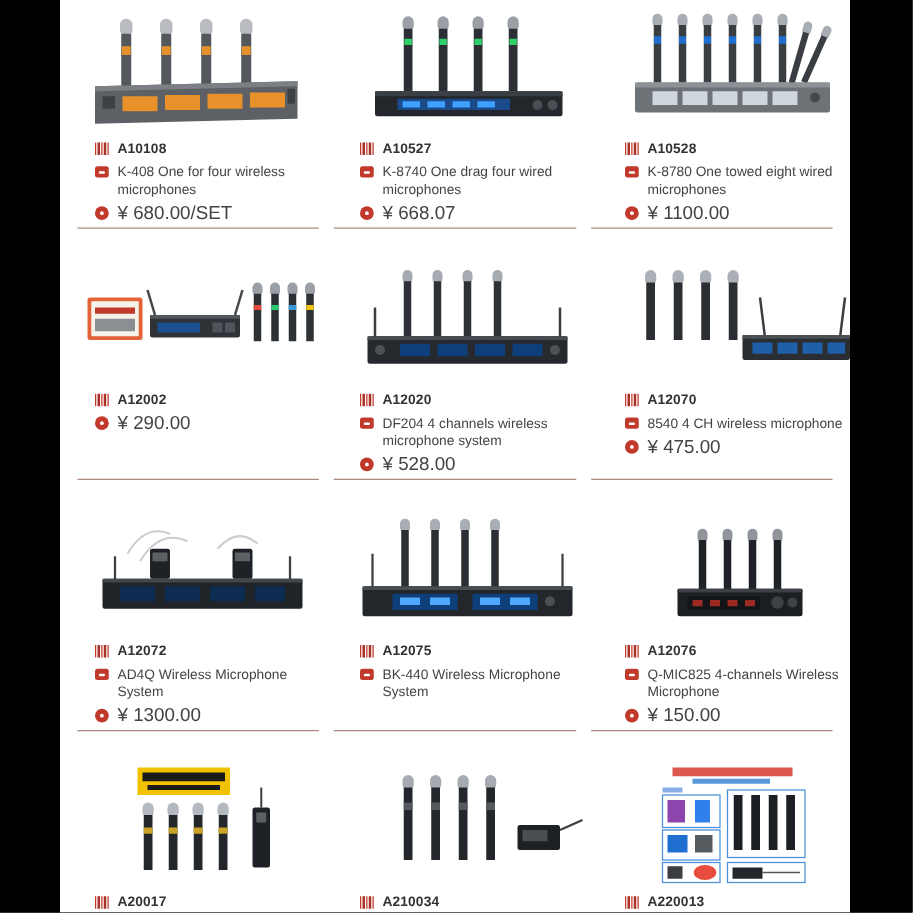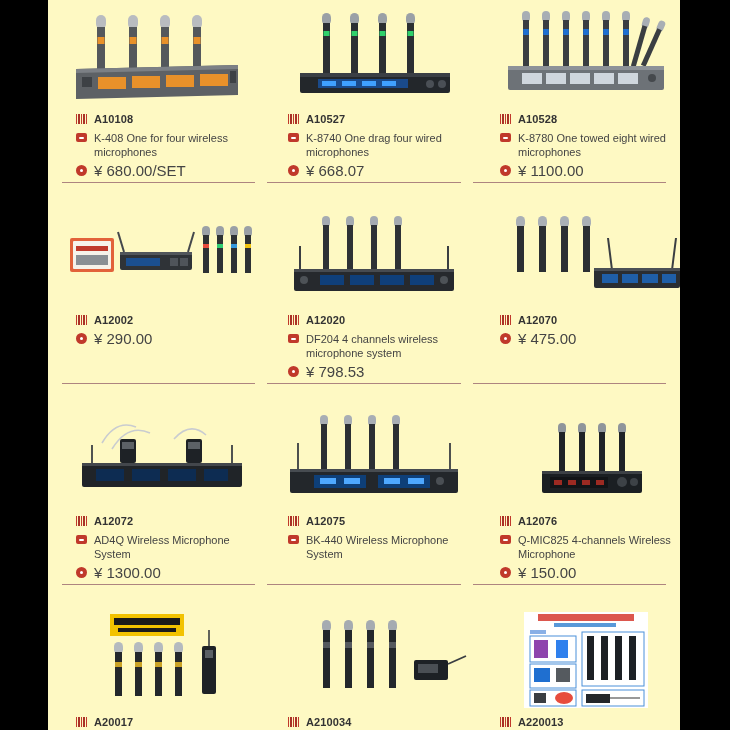--- a/index.html
+++ b/index.html
@@ -12,21 +12,21 @@
   }
   #page {
     position: relative;
     width: 730px; height: 730px;
     background: #000;
   }
   .page-canvas {
     position: absolute;
     left: 48px; top: 0;
     width: 632px; height: 730px;
-    background: #fef9c3;
+    background: #ffffff;
   }
   .grid {
     display: grid;
     grid-template-columns: 1fr 1fr 1fr;
     width: 632px;
     padding: 0 8px;
   }
   .cell {
     position: relative;
     padding: 4px 6px 0 6px;
@@ -397,21 +397,21 @@
                 <i></i>
               </span>
             <span class="sku-text">A12020</span>
           </div>
           <div class="row-line">
             <span class="ico ico-name"></span>
             <span class="name-text">DF204 4 channels wireless microphone system</span>
           </div>
           <div class="row-line">
             <span class="ico ico-price"></span>
-            <span class="price-text">¥ 798.53</span>
+            <span class="price-text">¥ 528.00</span>
           </div>
         </div>
       </div>
 
       <div class="cell">
         <div class="thumb">
           <svg width="200" height="100" viewBox="0 0 200 100">
             <g>
               <g>
                 <rect x="30" y="8" width="9" height="12" rx="4.5" fill="#aab0b6"></rect>
@@ -443,20 +443,24 @@
         <div class="info">
           <div class="row-line">
             <span class="ico ico-sku">
                 <i></i>
                 <i></i>
                 <i></i>
                 <i></i>
                 <i></i>
               </span>
             <span class="sku-text">A12070</span>
+          </div>
+          <div class="row-line">
+            <span class="ico ico-name"></span>
+            <span class="name-text">8540 4 CH wireless microphone</span>
           </div>
           <div class="row-line">
             <span class="ico ico-price"></span>
             <span class="price-text">¥ 475.00</span>
           </div>
         </div>
       </div>
     </div>
 
     <div class="divider-wrap">

